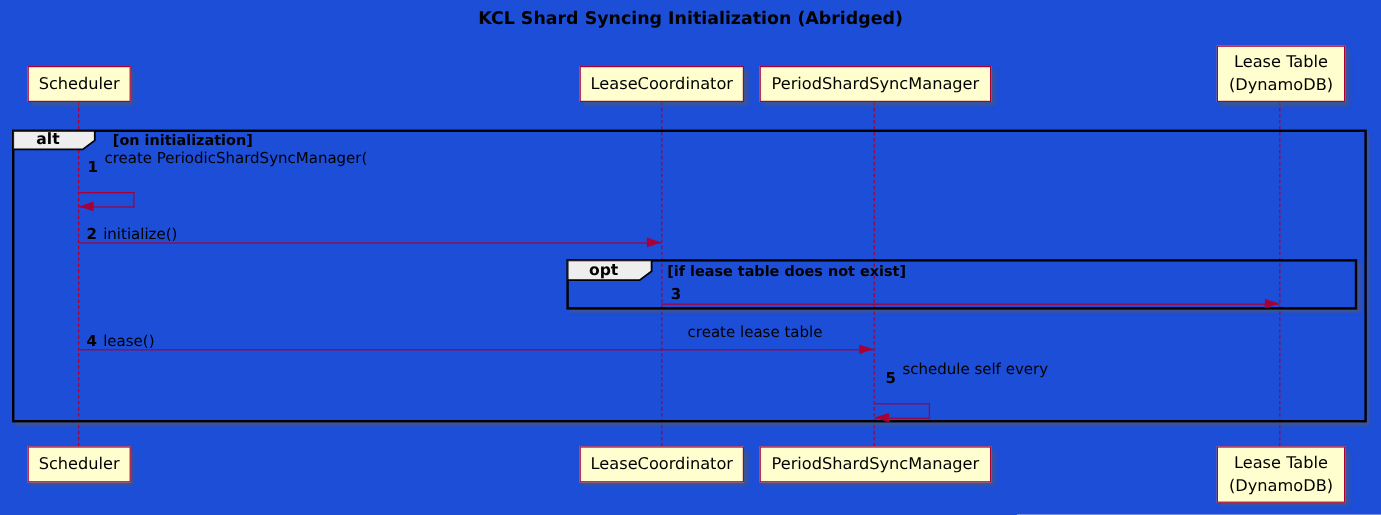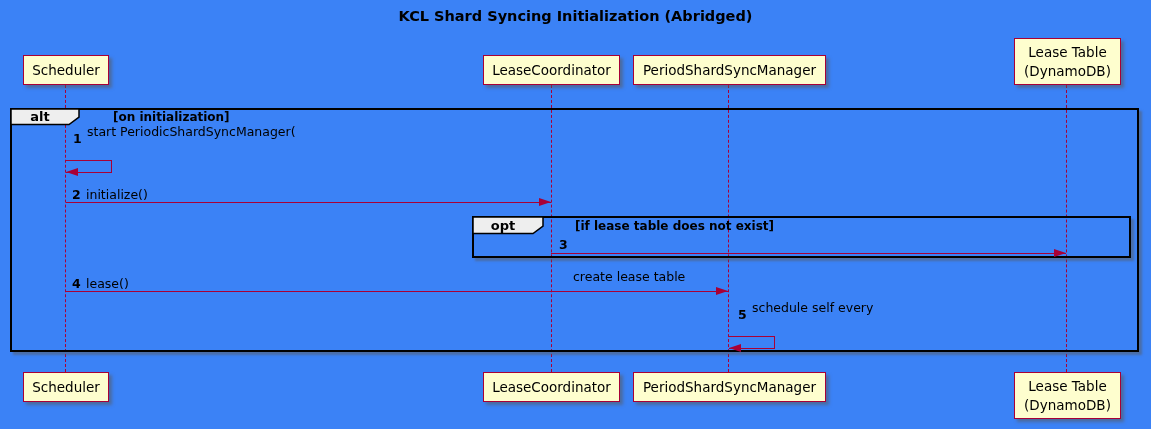--- a/index.html
+++ b/index.html
@@ -1,19 +1,19 @@
 <!DOCTYPE html>
 <html><head>
 <meta charset="utf-8">
 <style>
   html,body{margin:0;padding:0;background:#ffffff;}
   #canvas{
     position:relative;
     width:1151px;height:429px;
-    background:#3b82f6;
+    background:#1d4ed8;
     font-family:"DejaVu Sans", sans-serif;
     color:#000;
     overflow:hidden;
   }
   .title{
     position:absolute;left:0;top:8px;width:1151px;
     text-align:center;font-size:14.5px;font-weight:bold;
   }
   
   .pbox{
@@ -32,21 +32,21 @@
   .frame{
     position:absolute;box-sizing:border-box;background:transparent;
     border:2px solid #000;
     box-shadow:3px 3px 2px rgba(90,90,90,0.5);
   }
   .frame-pentagon{position:absolute;}
   .frame-keyword{
     position:absolute;font-size:13px;font-weight:bold;text-align:center;
   }
   .frame-condition{
-    position:absolute;font-size:12px;font-weight:bold;white-space:nowrap;margin-left:19px;
+    position:absolute;font-size:12px;font-weight:bold;white-space:nowrap;
   }
   
   .msg-num{position:absolute;font-size:12.5px;font-weight:bold;white-space:nowrap;}
   .msg-text{position:absolute;font-size:12.5px;white-space:nowrap;}
   .arrow-line{position:absolute;height:0;border-top:1px solid #A80036;}
   .arrow-head-right{
     position:absolute;width:0;height:0;
     border-left:12px solid #A80036;
     border-top:4.5px solid transparent;border-bottom:4.5px solid transparent;
   }
@@ -80,21 +80,21 @@
   <div class="frame-condition" style="left:94px;top:110px;">[on initialization]</div>
 
   <div class="frame" style="left:472px;top:216px;width:659px;height:42px;"></div>
   <svg class="frame-pentagon" style="left:473px;top:217px;" width="72" height="18">
     <path d="M0,0 H70 V9 L60,16.5 H0 Z" fill="#EEEEEE" stroke="#000000" stroke-width="1.5"></path>
   </svg>
   <div class="frame-keyword" style="left:473px;top:218px;width:60px;">opt</div>
   <div class="frame-condition" style="left:556px;top:219px;">[if lease table does not exist]</div>
 
   <div class="msg-num" style="left:73px;top:131px;">1</div>
-  <div class="msg-text" style="left:87px;top:124px;">start PeriodicShardSyncManager(</div>
+  <div class="msg-text" style="left:87px;top:124px;">create PeriodicShardSyncManager(</div>
   <div class="self-loop" style="left:66px;top:160px;"></div>
   <div class="arrow-head-left" style="left:66px;top:168px;"></div>
 
   <div class="msg-num" style="left:72px;top:187px;">2</div>
   <div class="msg-text" style="left:86px;top:187px;">initialize()</div>
   <div class="arrow-line" style="left:66px;top:202px;width:485px;"></div>
   <div class="arrow-head-right" style="left:539px;top:198px;"></div>
 
   <div class="msg-num" style="left:559px;top:237px;">3</div>
   <div class="msg-text" style="left:573px;top:237px;margin-top:32px;">create lease table</div>

